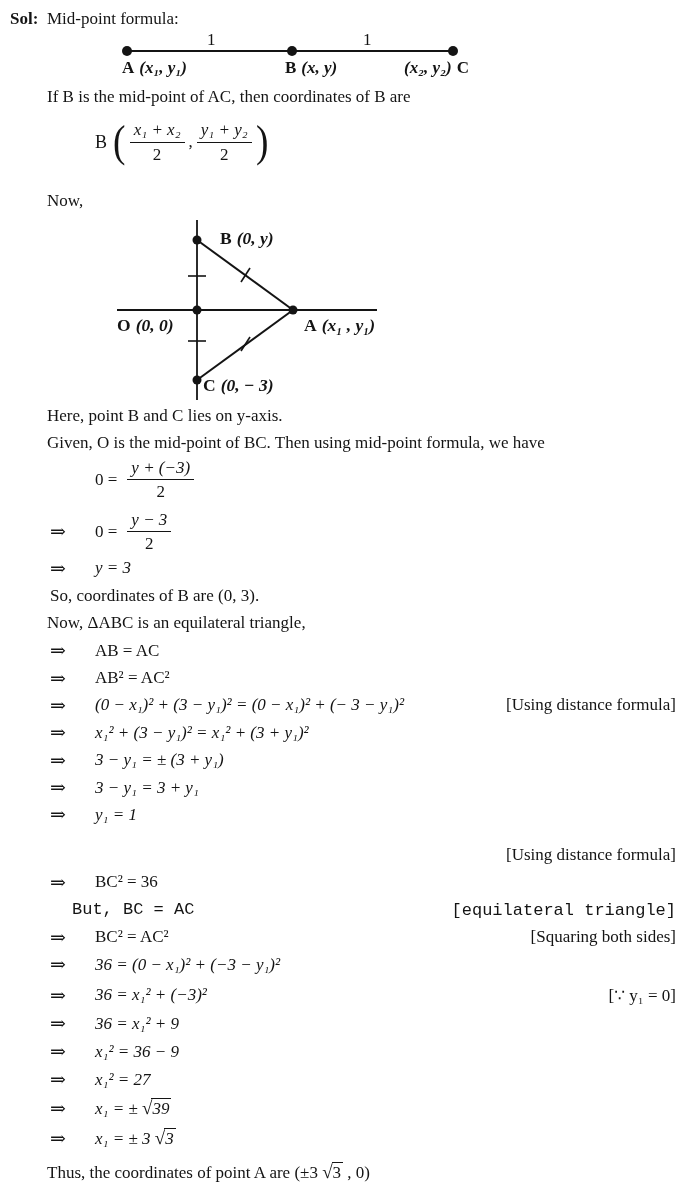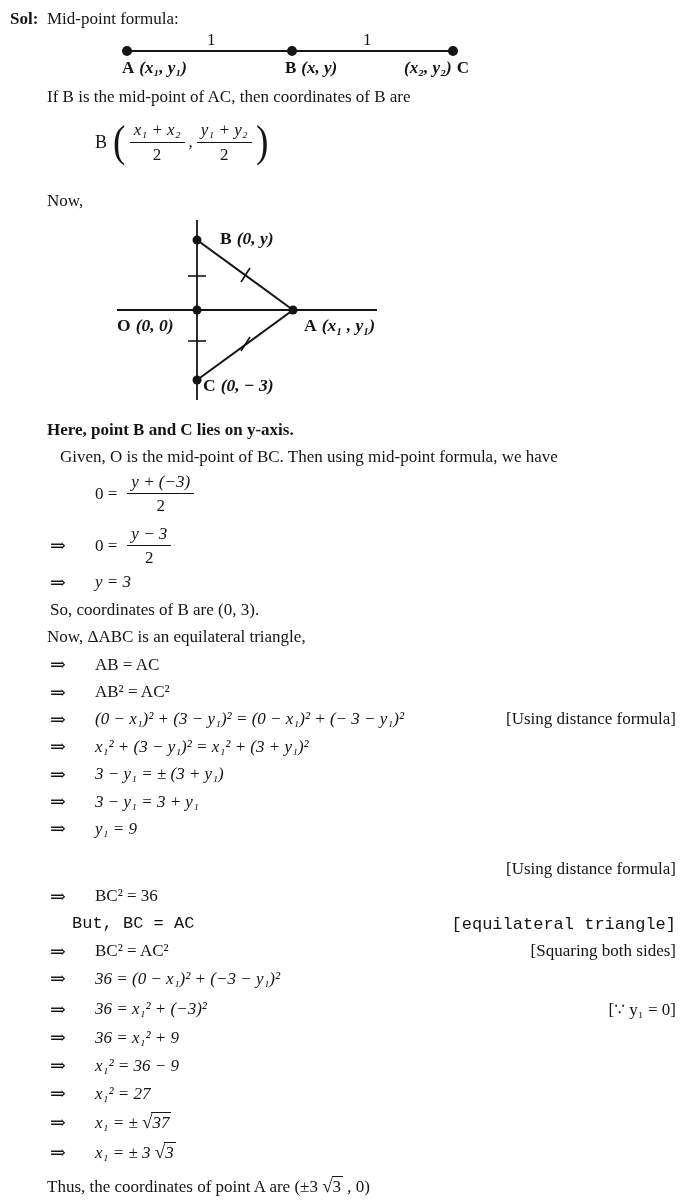--- a/index.html
+++ b/index.html
@@ -140,24 +140,24 @@
     <div class="tlabel" style="left:304px;top:97px;">
       <span class="pname">A</span>
       <span class="pcoords">(x₁ , y₁)</span>
     </div>
     <div class="tlabel" style="left:203px;top:157px;">
       <span class="pname">C</span>
       <span class="pcoords">(0, − 3)</span>
     </div>
   </div>
 
-  <div class="row" style="padding-left:47px;margin-top:14px;font-weight:bold;">
+  <div class="row" style="padding-left:47px;margin-top:0;">
     <span class="math">Here, point B and C lies on y-axis.</span>
   </div>
-  <div class="row" style="padding-left:60px;">
+  <div class="row" style="padding-left:47px;">
     <span class="math">Given, O is the mid-point of BC. Then using mid-point formula, we have</span>
   </div>
 
   <div class="row tall eqstart">
     <span class="lhs">0 =</span>
     <span class="frac">
       <span class="num it">y + (−3)</span>
       <span class="den">2</span>
     </span>
   </div>
@@ -210,21 +210,21 @@
     <span class="math it">3 − y₁ = ± (3 + y₁)</span>
   </div>
 
   <div class="row">
     <span class="arrow">⇒</span>
     <span class="math it">3 − y₁ = 3 + y₁</span>
   </div>
 
   <div class="row">
     <span class="arrow">⇒</span>
-    <span class="math it">y₁ = 9</span>
+    <span class="math it">y₁ = 1</span>
   </div>
 
   <div class="row h28 gap-top" style="padding-left:47px;">
     <span class="comment">[Using distance formula]</span>
   </div>
 
   <div class="row h275">
     <span class="arrow">⇒</span>
     <span class="math">BC² = 36</span>
   </div>
@@ -262,21 +262,21 @@
   </div>
 
   <div class="row h28">
     <span class="arrow">⇒</span>
     <span class="math it">x₁² = 27</span>
   </div>
 
   <div class="row sq">
     <span class="arrow">⇒</span>
     <span class="math it">
-      <span>x₁ = ± </span><span class="sqrt-sym">√</span><span class="rad">37</span>
+      <span>x₁ = ± </span><span class="sqrt-sym">√</span><span class="rad">39</span>
     </span>
   </div>
 
   <div class="row sq">
     <span class="arrow">⇒</span>
     <span class="math it">
       <span>x₁ = ± 3 </span><span class="sqrt-sym">√</span><span class="rad">3</span>
     </span>
   </div>
 

